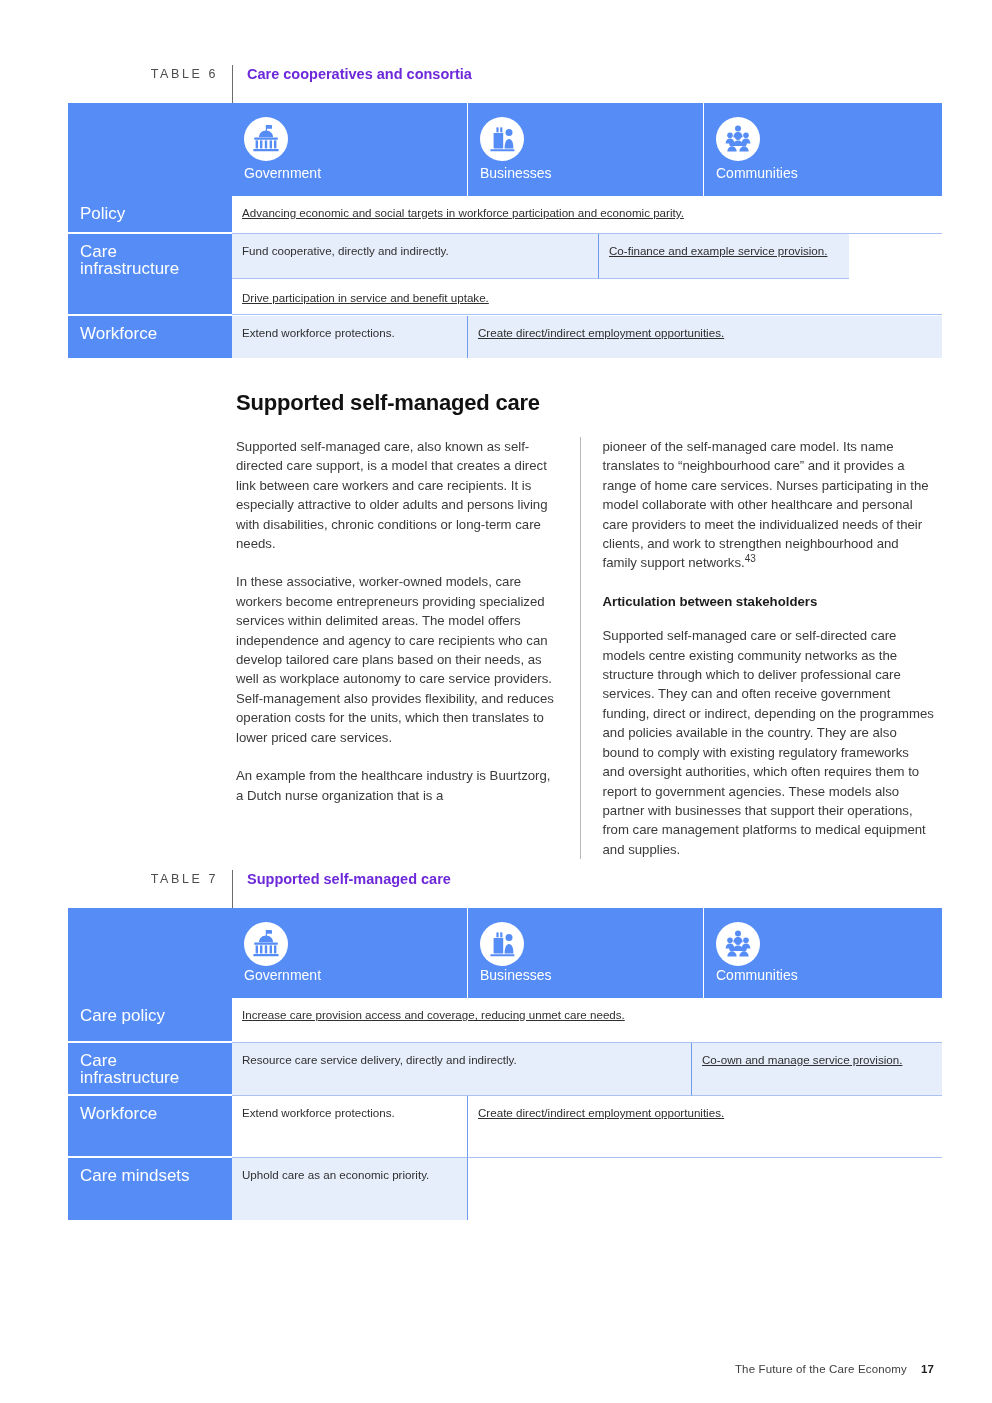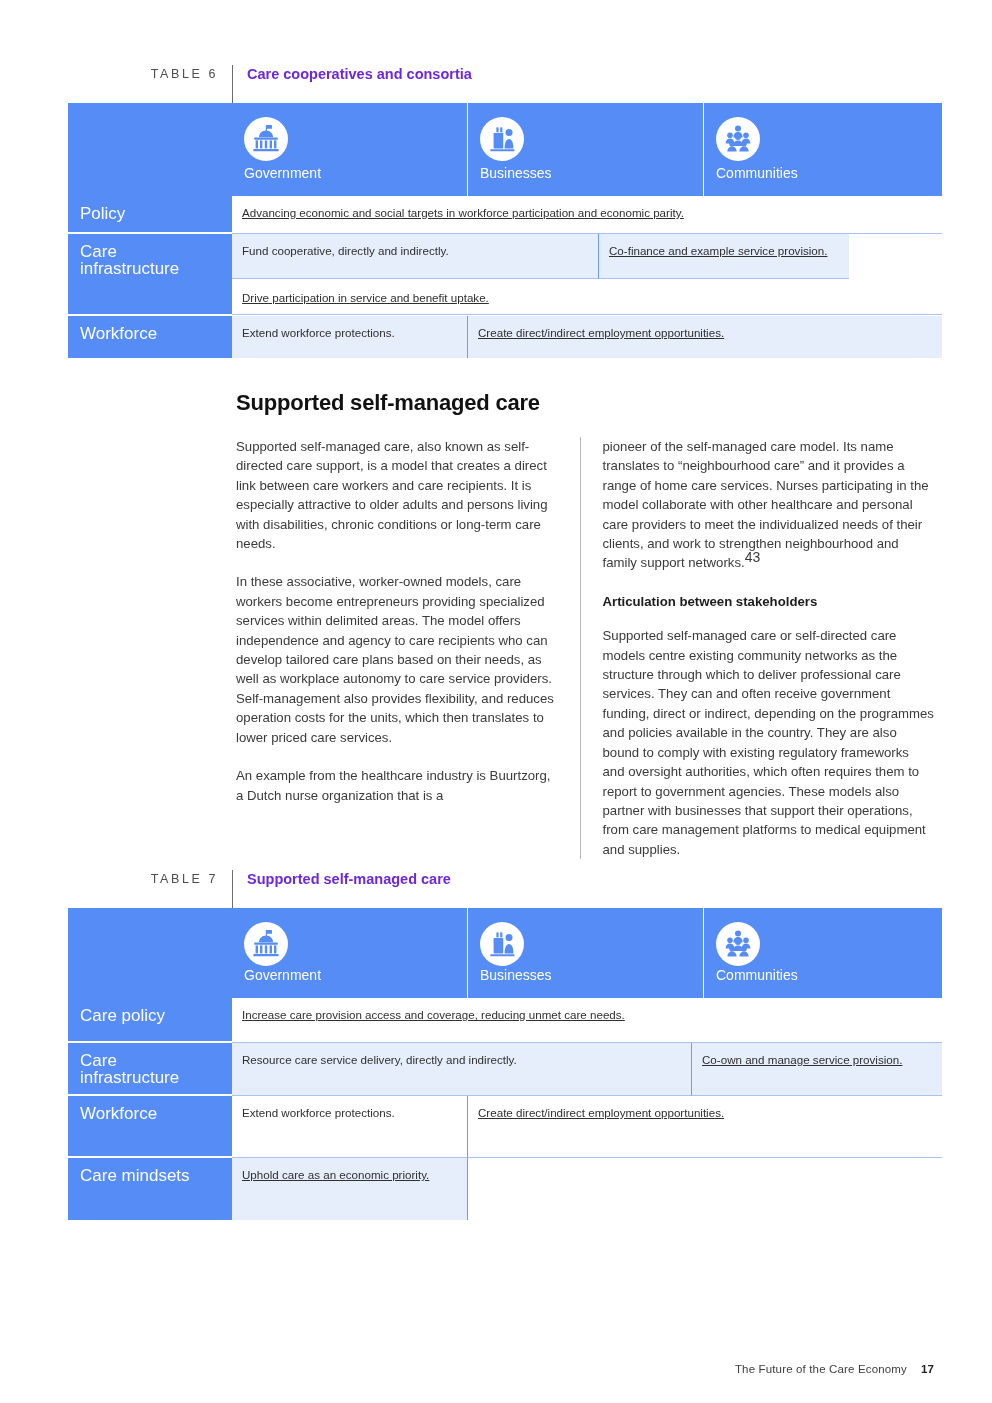--- a/index.html
+++ b/index.html
@@ -168,21 +168,21 @@
     margin: 0 0 19px 0;
   }
   .para.last { margin-bottom: 0; }
   .sub-h {
     font-size: 13.2px;
     line-height: 19.4px;
     font-weight: bold;
     color: #1c1c1c;
     margin: 0 0 15px 0;
   }
-  sup { font-size: 14px; vertical-align: super; line-height: 0; }
+  sup { font-size: 10px; vertical-align: super; line-height: 0; }
 
   
   .footer {
     position: absolute;
     right: 58px;
     top: 1346px;
     font-size: 11.5px;
     color: #3d3d3d;
     letter-spacing: 0.15px;
   }
@@ -404,21 +404,21 @@
     <div class="body-col">
       <div class="rowset" style="height:62px;">
         <div class="cell white" style="width:236px;">Extend workforce protections.</div>
         <div class="cell white last" style="width:474px;">Create direct/indirect employment opportunities.</div>
       </div>
     </div>
 
     <div class="lbl" style="height:62px; border-bottom:none;">Care mindsets</div>
     <div class="body-col">
       <div class="rowset" style="height:62px;">
-        <div class="cell tint" style="width:236px; border-bottom:none;text-decoration:underline;">Uphold care as an economic priority.</div>
+        <div class="cell tint" style="width:236px; border-bottom:none;">Uphold care as an economic priority.</div>
       </div>
     </div>
   </div>
 
   <div class="footer">
     <span>The Future of the Care Economy</span><span class="pg">17</span>
   </div>
 
 </div>
 

